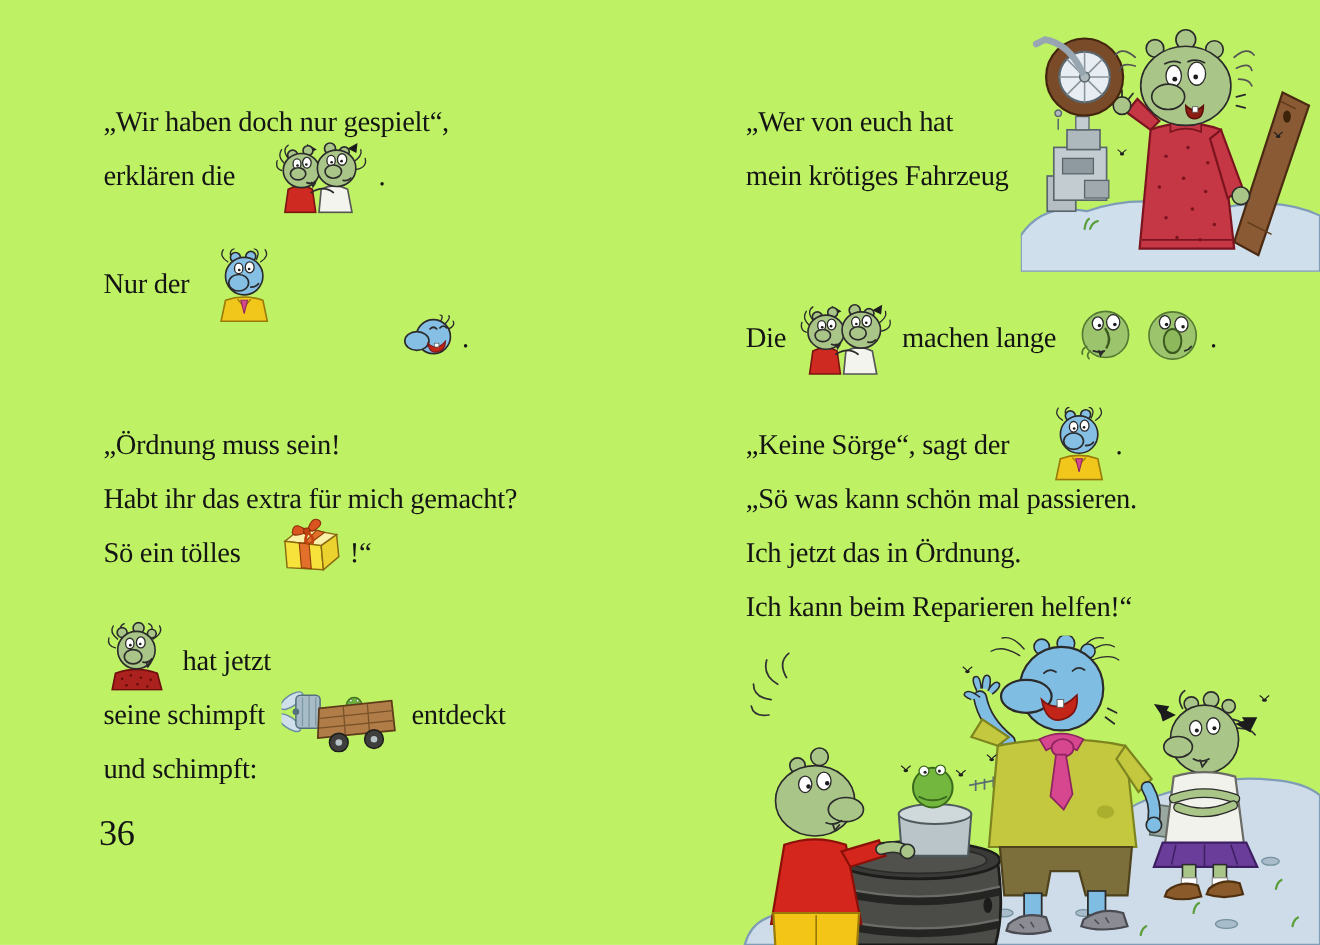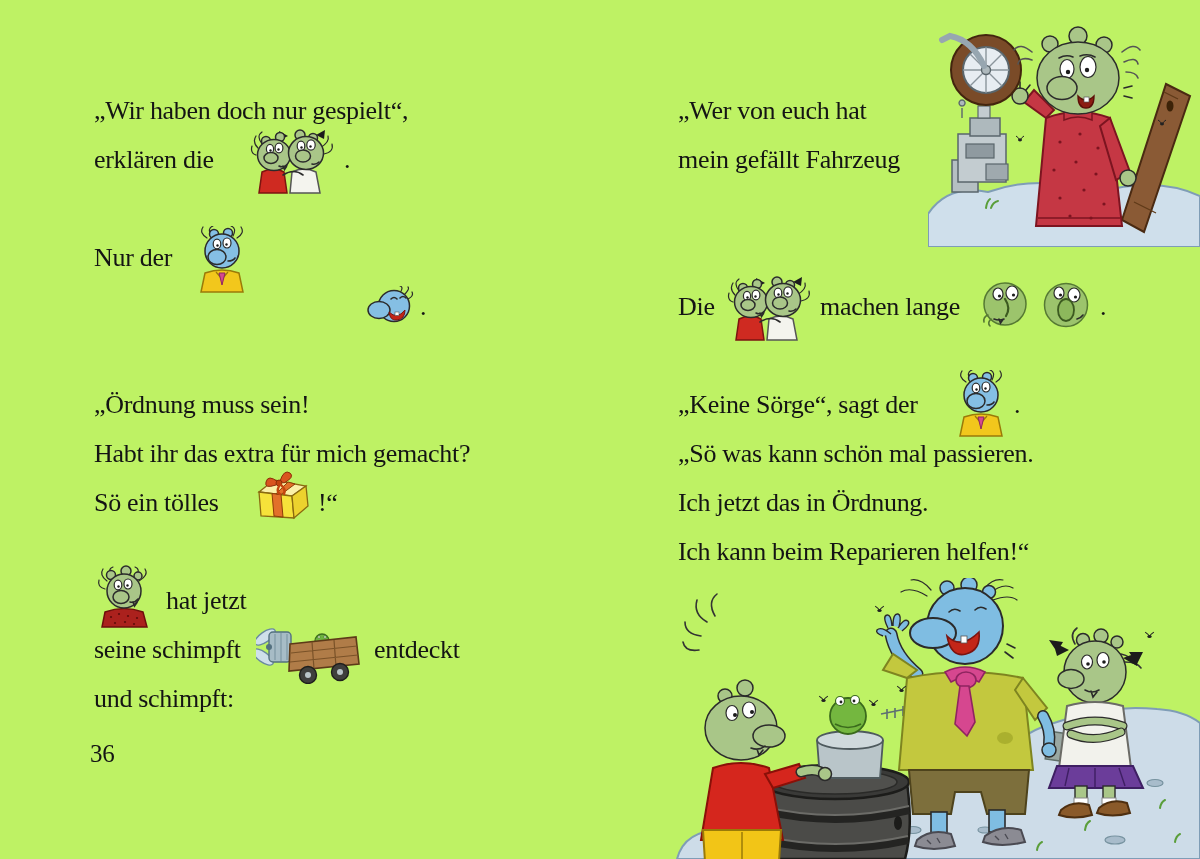--- a/index.html
+++ b/index.html
@@ -1,20 +1,20 @@
 <!DOCTYPE html>
 <html><head>
 <meta charset="utf-8">
 <style>
   *{margin:0;padding:0;box-sizing:border-box}
   html,body{background:#fff}
   .spread{position:relative;width:1200px;height:859px;background:#bef264;overflow:hidden;
           font-family:Liberation Serif, serif;color:#141414}
   .t{position:absolute;font-size:26px;letter-spacing:-0.3px;white-space:nowrap;line-height:1.15}
-  .pagenum{font-size:25px}
+  .pagenum{font-size:33px}
   .art{position:absolute}
   
   .skin{fill:#a9c688;stroke:#2b2b2b;stroke-width:1.5}
   .blue{fill:#85bfe4;stroke:#2b2b2b;stroke-width:1.5}
   .eye{fill:#fff;stroke:#2b2b2b;stroke-width:1.2}
   .pupil{fill:#1c1c1c}
   .hair{fill:none;stroke:#2b2b2b;stroke-width:1.2;stroke-linecap:round}
   .ghair{fill:none;stroke:#555;stroke-width:1.6;stroke-linecap:round}
   .ln{fill:none;stroke:#2b2b2b;stroke-width:1.6;stroke-linecap:round}
   .grass{fill:none;stroke:#5a9e3a;stroke-width:2;stroke-linecap:round}
@@ -85,21 +85,21 @@
   <span class="t" style="left:94px;top:439px">Habt ihr das extra für mich gemacht?</span>
   <span class="t" style="left:94px;top:488px">Sö ein tölles</span>
   <span class="t" style="left:318px;top:488px">!“</span>
   <span class="t" style="left:166px;top:586px">hat jetzt</span>
   <span class="t" style="left:94px;top:635px">seine schimpft</span>
   <span class="t" style="left:374px;top:635px">entdeckt</span>
   <span class="t" style="left:94px;top:684px">und schimpft:</span>
   <span class="t pagenum" style="left:90px;top:740px">36</span>
 
   <span class="t" style="left:678px;top:96px">„Wer von euch hat</span>
-  <span class="t" style="left:678px;top:145px">mein gefällt Fahrzeug</span>
+  <span class="t" style="left:678px;top:145px">mein krötiges Fahrzeug</span>
   <span class="t" style="left:678px;top:292px">Die</span>
   <span class="t" style="left:820px;top:292px">machen lange</span>
   <span class="t" style="left:1100px;top:292px">.</span>
   <span class="t" style="left:678px;top:390px">„Keine Sörge“, sagt der</span>
   <span class="t" style="left:1014px;top:390px">.</span>
   <span class="t" style="left:678px;top:439px">„Sö was kann schön mal passieren.</span>
   <span class="t" style="left:678px;top:488px">Ich jetzt das in Ördnung.</span>
   <span class="t" style="left:678px;top:537px">Ich kann beim Reparieren helfen!“</span>
 
   <svg class="art" style="left:250px;top:128px" width="84" height="66">

